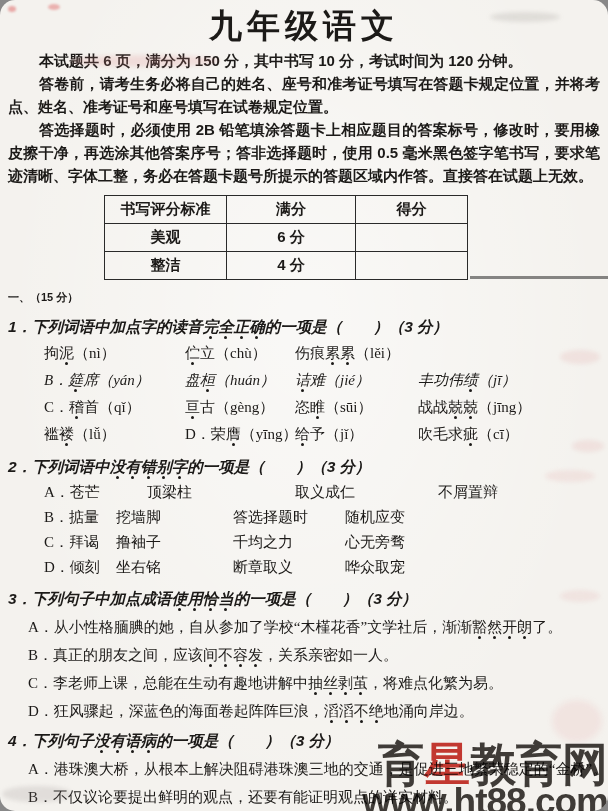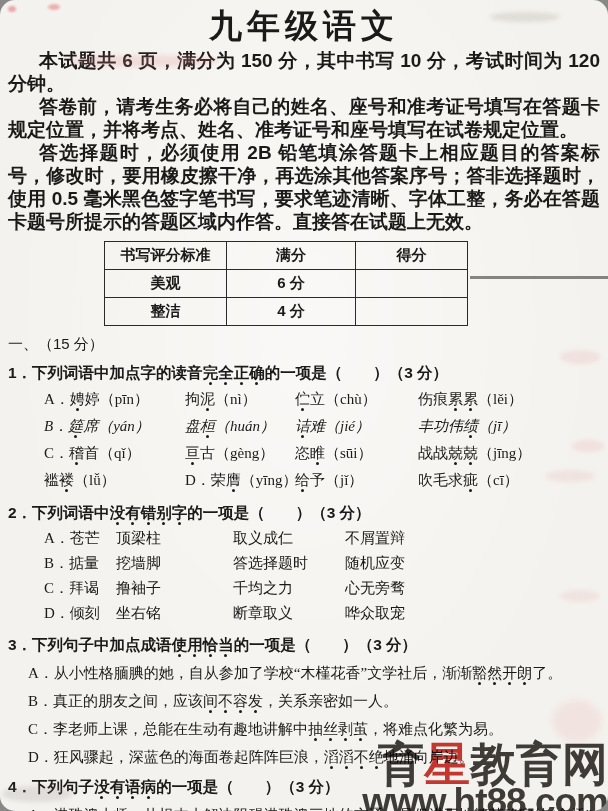--- a/index.html
+++ b/index.html
@@ -22,21 +22,21 @@
     margin: 6px 0 3px 0;
     text-align: center;
     font-size: 33px;
     font-weight: 900;
     letter-spacing: 5px;
     line-height: 40px;
   }
 
   .intro p {
     margin: 0 8px;
-    font-size: 19px;
+    font-size: 15px;
     line-height: 23px;
     text-indent: 31px;
     font-weight: bold;
     text-align: justify;
   }
 
   .score-table {
     border-collapse: collapse;
     margin: 8px 0 0 104px;
     font-family: "Liberation Sans", "DejaVu Sans", sans-serif;
@@ -48,31 +48,32 @@
     text-align: center;
     height: 25px;
     padding: 4px;
   }
   .score-table td:nth-child(1) { width: 122px; }
   .score-table td:nth-child(2) { width: 129px; }
   .score-table td:nth-child(3) { width: 112px; }
 
   .section-heading {
     margin: 7px 0 0 8px;
-    font-size: 15px;
-    font-weight: normal;
+    font-size: 11px;
+    font-weight: bold;
     line-height: 21px;
   }
 
   .stem {
     margin: 8px 0 2px 8px;
     font-size: 15.5px;
     font-weight: bold;
     line-height: 22px;
     font-family: "Liberation Sans", "DejaVu Sans", sans-serif;
+    font-style: italic;
   }
 
   .grid-opt {
     display: grid;
     padding-left: 44px;
     font-size: 15px;
   }
   .grid-opt > div { white-space: nowrap; }
 
   .sentence-opt {
@@ -169,21 +170,20 @@
       <td></td>
     </tr>
   </tbody>
     </table>
 
   <div class="section-heading hei">一、（15 分）</div>
 
   <div>
       <div class="stem">1．下列词语中加点字的读音<span class="dot-char">完</span><span class="dot-char">全</span><span class="dot-char">正</span><span class="dot-char">确</span>的一项是（　　）（3 分）</div>
       <div class="grid-opt" style="grid-template-columns: 141px 110px 123px auto; line-height: 27px;">
-        <div>A．<span class="dot-char">娉</span>婷（pīn）</div>
         <div>拘<span class="dot-char">泥</span>（nì）</div>
         <div><span class="dot-char">伫</span>立（chù）</div>
         <div>伤痕<span class="dot-char">累</span><span class="dot-char">累</span>（lěi）</div>
       </div>
       <div class="grid-opt" style="grid-template-columns: 141px 110px 123px auto; line-height: 27px; font-style: italic;">
         <div>B．<span class="dot-char">筵</span>席（yán）</div>
         <div>盘<span class="dot-char">桓</span>（huán）</div>
         <div><span class="dot-char">诘</span>难（jié）</div>
         <div>丰功伟<span class="dot-char">绩</span>（jī）</div>
       </div>
@@ -193,21 +193,21 @@
         <div>恣<span class="dot-char">睢</span>（sūi）</div>
         <div>战战<span class="dot-char">兢</span><span class="dot-char">兢</span>（jīng）</div>
       </div>
       <div class="grid-opt" style="grid-template-columns: 141px 110px 123px auto; line-height: 27px;">
         <div>褴<span class="dot-char">褛</span>（lǚ）</div>
         <div>D．荣<span class="dot-char">膺</span>（yīng）</div>
         <div><span class="dot-char">给</span>予（jǐ）</div>
         <div>吹毛求<span class="dot-char">疵</span>（cī）</div>
       </div>
       <div class="stem">2．下列词语中<span class="dot-char">没</span><span class="dot-char">有</span><span class="dot-char">错</span><span class="dot-char">别</span><span class="dot-char">字</span>的一项是（　　）（3 分）</div>
-      <div class="grid-opt" style="grid-template-columns: 72px 117px 112px auto; line-height: 25px;">
+      <div class="grid-opt" style="grid-template-columns: 72px 117px 112px auto; line-height: 25px; gap: 31px;">
         <div>A．苍芒</div>
         <div>顶梁柱</div>
         <div>取义成仁</div>
         <div>不屑置辩</div>
       </div>
       <div class="grid-opt" style="grid-template-columns: 72px 117px 112px auto; line-height: 25px;">
         <div>B．掂量</div>
         <div>挖墙脚</div>
         <div>答选择题时</div>
         <div>随机应变</div>

